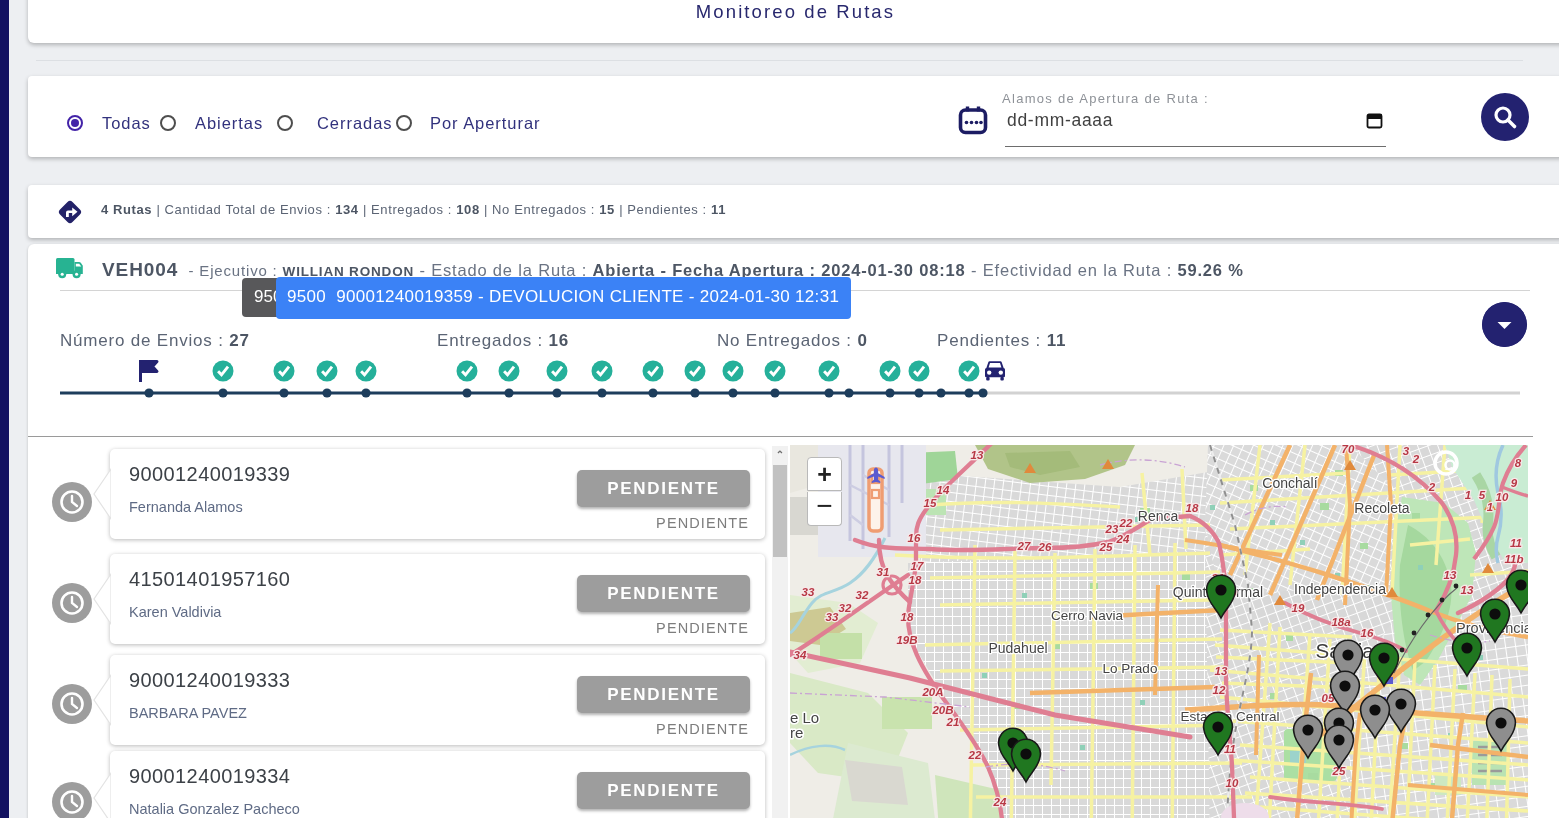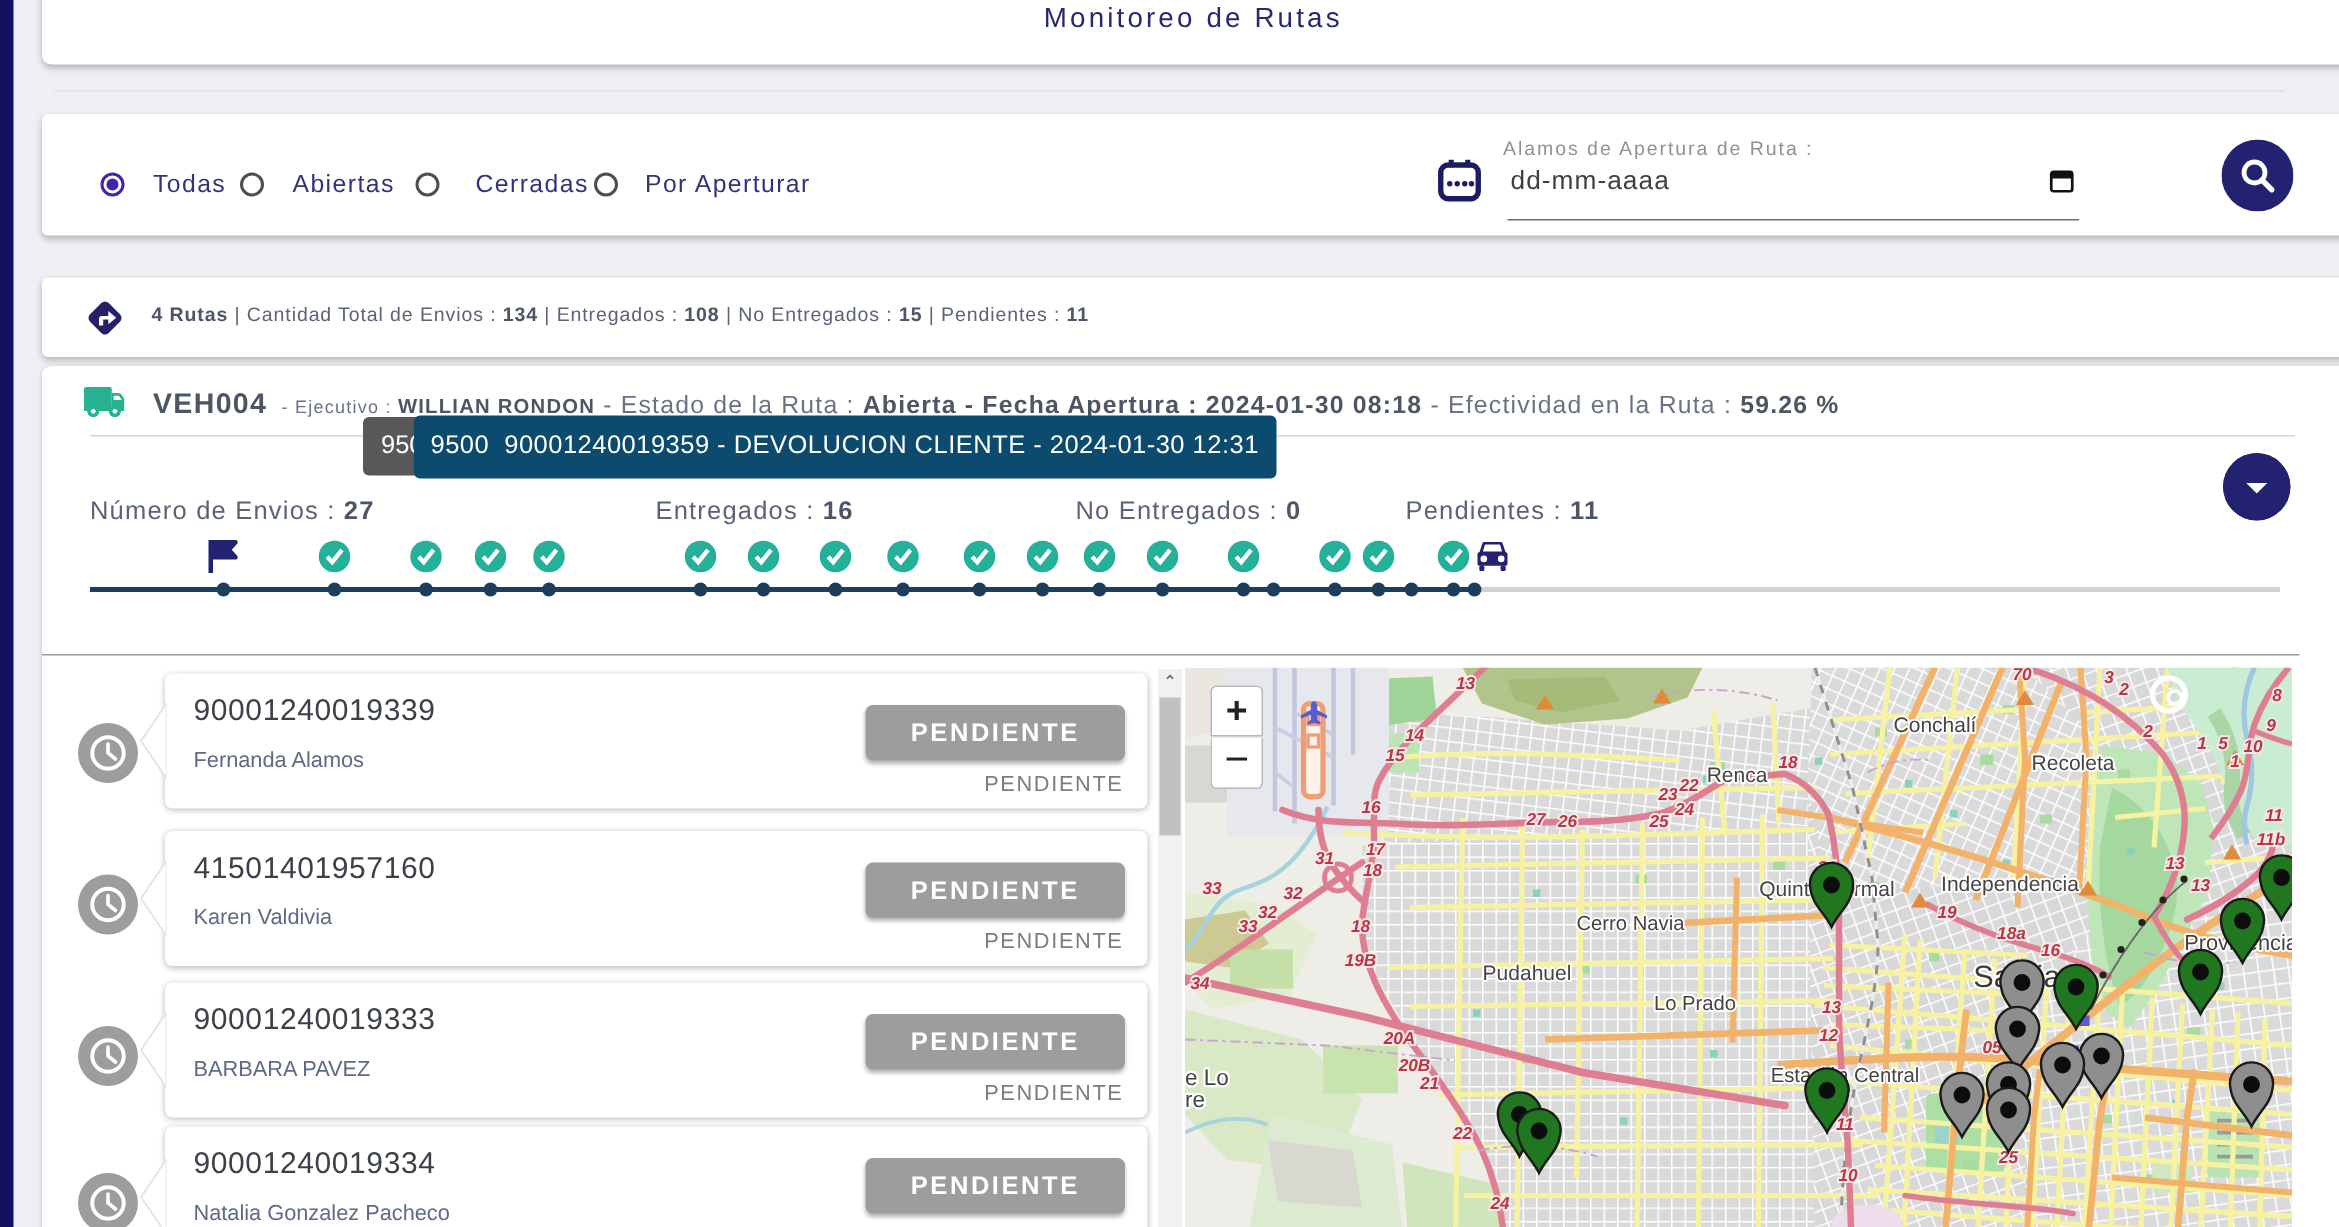--- a/index.html
+++ b/index.html
@@ -14,28 +14,28 @@
 .radio { position:absolute; width:16px; height:16px; border-radius:50%; border:2px solid #4e4e4e; top:39px; }
 .radio.sel { border-color:#4323a8; }
 .radio.sel:after { content:""; position:absolute; left:2px; top:2px; width:8px; height:8px; border-radius:50%; background:#4323a8; }
 .rlabel { position:absolute; top:38px; font-size:16.5px; color:#32327d; letter-spacing:.95px;text-align:right; }
 #sumcard { left:28px; top:185px; width:1545px; height:53px; }
 #sumtext { position:absolute; left:73px; top:17px; font-size:13px; color:#5b6474; letter-spacing:.6px; }
 #sumtext b, #stats b, #vehline b { font-weight:bold; color:#4d5664; }
 #mainpanel { left:28px; top:244px; width:1545px; height:600px; border-radius:6px; box-shadow:0 1px 3px rgba(0,0,0,.2); }
 #vehline { position:absolute; left:74px; top:15px; font-size:16.5px; color:#6a7383; letter-spacing:.82px; }
 #vehline .veh { font-size:19px; font-weight:bold; color:#4d5664; letter-spacing:.9px; }
-#vehline .small { font-size:12px; }
+#vehline .small { font-size:15px; }
 #vehline .smallb { font-size:13.5px; font-weight:bold; color:#4d5664; }
 #hr2 { position:absolute; left:32px; top:46px; width:1470px; height:1px; background:#d4d4d4; }
 #stats { position:absolute; left:0; top:71px; width:100%; font-size:17px; color:#5b6474; letter-spacing:.8px; }
 #stats span { position:absolute; white-space:nowrap;margin-top:16px; }
 .tip { position:absolute; border-radius:4px; color:#fff; font-size:17px; white-space:nowrap; overflow:hidden; }
 #tip1 { left:214px; top:34px; width:89px; height:39px; background:#58585a; padding:9px 0 0 12px; }
-#tip2 { left:248px; top:33px; width:575px; height:42px; background:#0c4a6e; padding:10px 0 0 11px; letter-spacing:.32px; }
+#tip2 { left:248px; top:33px; width:575px; height:42px; background:#3b82f6; padding:10px 0 0 11px; letter-spacing:.32px; }
 .fab { position:absolute; border-radius:50%; background:#232270; }
 #fab-search { left:1453px; top:17px; width:48px; height:48px; position:absolute; }
 #fab-drop { left:1454px; top:58px; width:45px; height:45px; }
 #divider { position:absolute; left:0px; top:192px; width:1505px; height:1px; background:#9a9a9a; }
 .lcard { position:absolute; left:82px; width:655px; height:90px; background:#fff; border-radius:5px; box-shadow:0 1px 4px rgba(0,0,0,.28); }
 .lcard .num { position:absolute; left:19px; top:14px; font-size:20px; color:#3c4147; letter-spacing:.4px; }
 .lcard .name { position:absolute; left:19px; top:50px; font-size:14.5px; color:#5f6b85; letter-spacing:0; }
 .lcard .btn { position:absolute; left:467px; top:21px; width:173px; height:37px; background:#9d9d9d; border-radius:5px; box-shadow:0 2px 3px rgba(0,0,0,.3); color:#fff; font-size:17px; font-weight:bold; text-align:center; line-height:37px; letter-spacing:1.7px; }
 .lcard .status { position:absolute; right:16px; top:66px; font-size:14.5px; color:#7d7d7d; letter-spacing:1.1px; }
 .tail { position:absolute; left:64px; width:19px; height:52px; }

